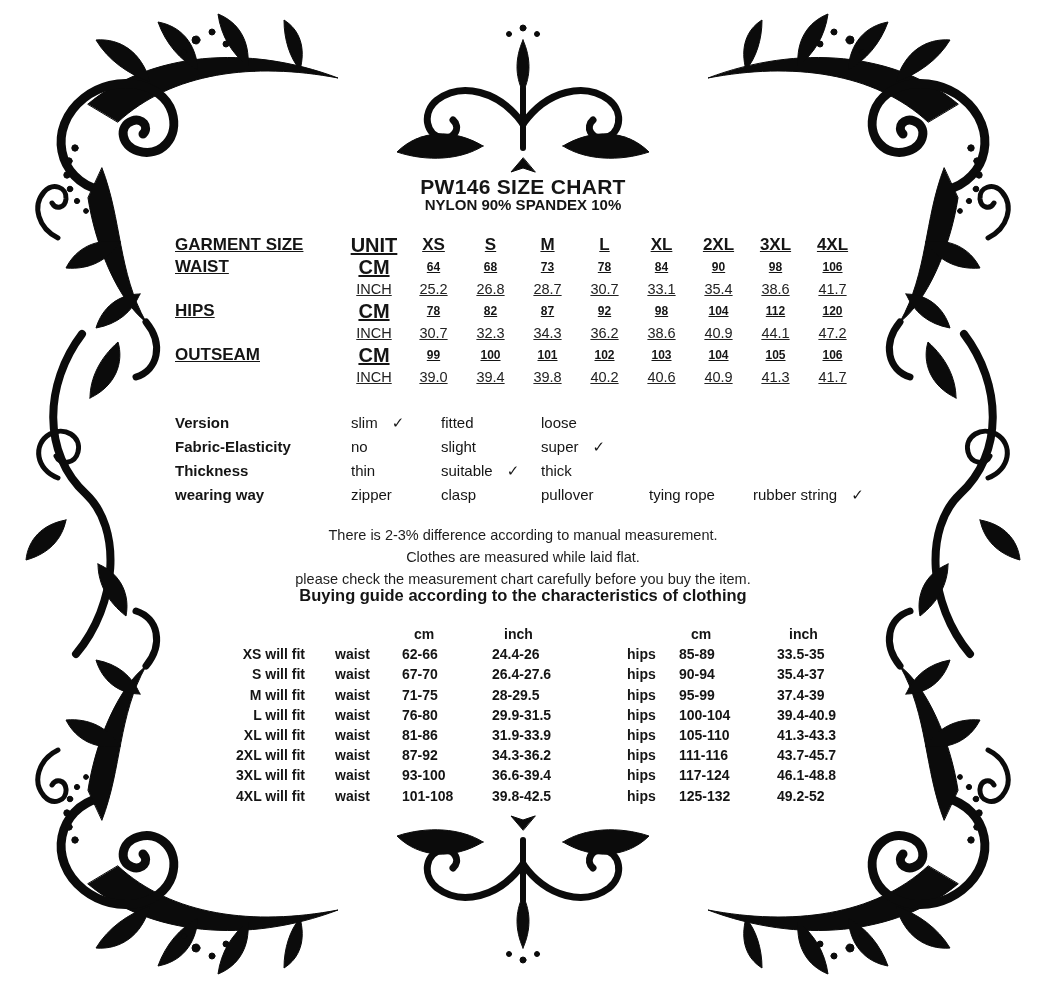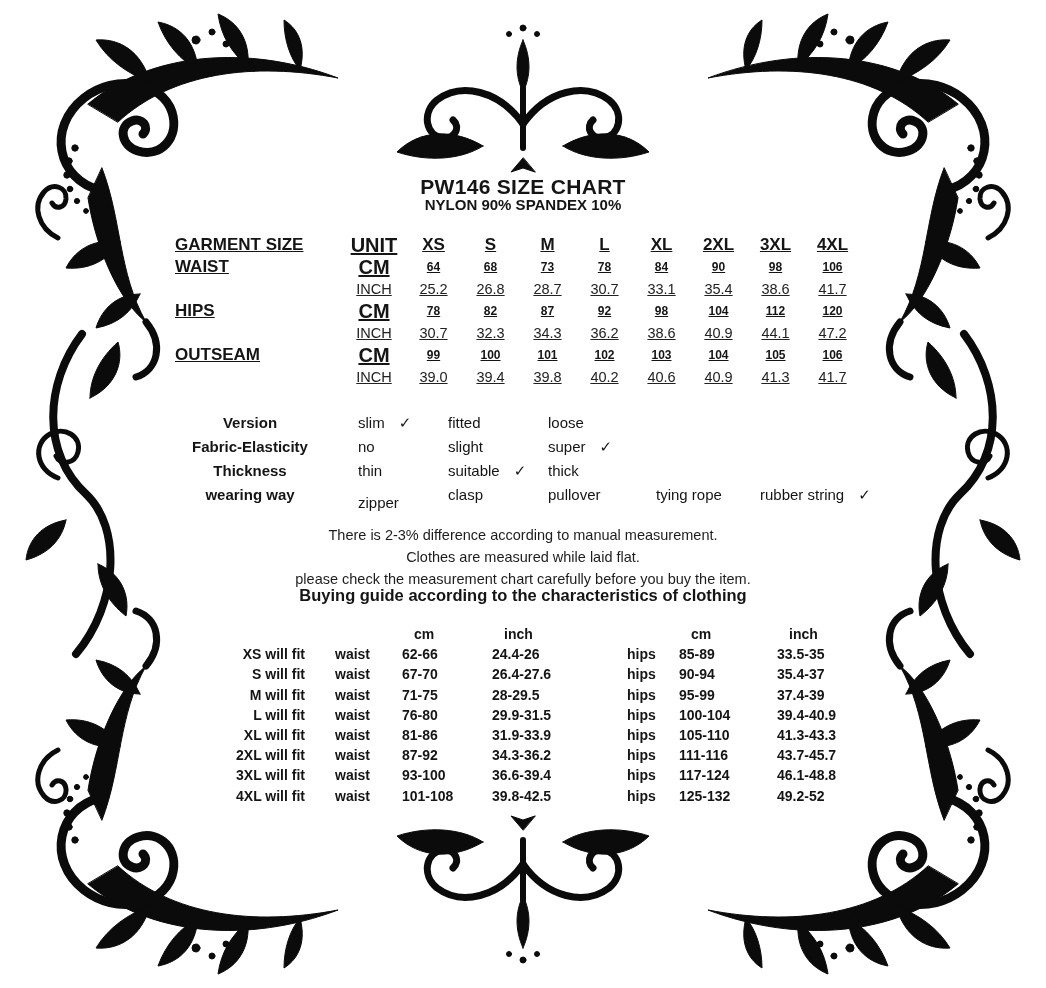--- a/index.html
+++ b/index.html
@@ -32,21 +32,21 @@
   .sc-val  { width:57px;  text-align:center; }
   .sc-head .sc-val { font-weight:bold; font-size:17px; }
   .sc-cm   .sc-val { font-weight:bold; font-size:12px; }
   .sc-inch { color:#222; }
   .sc-inch .sc-unit { font-weight:normal; font-size:14.5px; }
   .sc-inch .sc-val  { font-weight:normal; font-size:14.5px; }
 
   
   .attr-table { position:absolute; top:411px; left:175px; }
   .attr-row   { display:flex; height:24px; line-height:24px; font-size:15px; white-space:nowrap; }
-  .attr-label { width:150px; text-align:center; font-weight:bold; margin-right:33px; }
+  .attr-label { width:150px; text-align:left; font-weight:bold; margin-right:26px; }
   .attr-opt   { flex:none; }
   .check      { margin-left:14px; font-size:15px; }
 
   
   .notes { position:absolute; top:524px; left:0; width:100%;
            text-align:center; font-size:14.5px; line-height:22px; color:#1d1d1d; }
   .guide-title { position:absolute; top:586px; left:0; width:100%;
            text-align:center; font-size:16.5px; font-weight:bold; }
 
   
@@ -228,21 +228,21 @@
         <div class="attr-opt" style="width: 108px;"><span>super</span><span class="check">✓</span></div>
       </div>
       <div class="attr-row">
         <div class="attr-label">Thickness</div>
         <div class="attr-opt" style="width: 90px;"><span>thin</span></div>
         <div class="attr-opt" style="width: 100px;"><span>suitable</span><span class="check">✓</span></div>
         <div class="attr-opt" style="width: 108px;"><span>thick</span></div>
       </div>
       <div class="attr-row">
         <div class="attr-label">wearing way</div>
-        <div class="attr-opt" style="width: 90px; margin-top: 8px;"><span>zipper</span></div>
+        <div class="attr-opt" style="width: 90px;"><span>zipper</span></div>
         <div class="attr-opt" style="width: 100px;"><span>clasp</span></div>
         <div class="attr-opt" style="width: 108px;"><span>pullover</span></div>
         <div class="attr-opt" style="width: 104px;"><span>tying rope</span></div>
         <div class="attr-opt" style="width: 170px;"><span>rubber string</span><span class="check">✓</span></div>
       </div>
     </div>
 
   <div class="notes">
     <p>There is 2-3% difference according to manual measurement.</p>
     <p>Clothes are measured while laid flat.</p>

